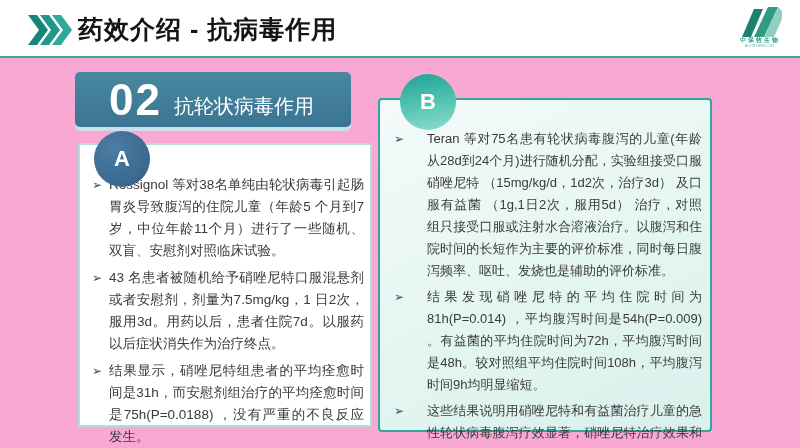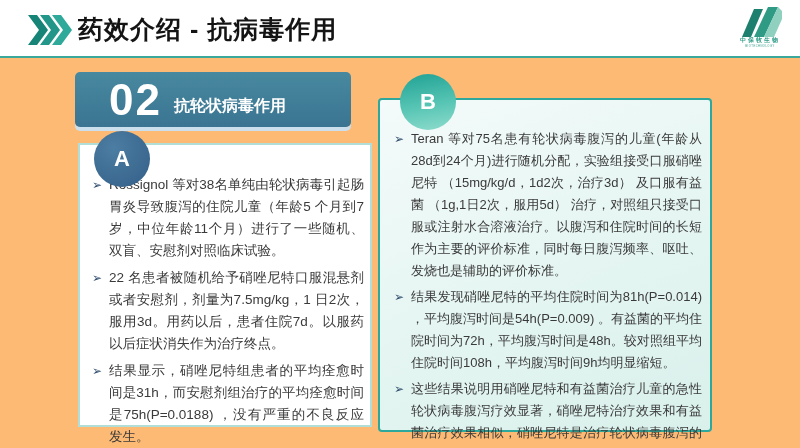--- a/index.html
+++ b/index.html
@@ -1,36 +1,36 @@
 <!DOCTYPE html>
 <html><head>
 <meta charset="utf-8">
 <style>
   * { margin:0; padding:0; box-sizing:border-box; }
   html,body { background:#ffffff; }
   body { font-family:"Liberation Sans","DejaVu Sans",sans-serif; }
-  .slide { position:relative; width:800px; height:448px; background:#fdba74; overflow:hidden; }
+  .slide { position:relative; width:800px; height:448px; background:#f9a8d4; overflow:hidden; }
 
   
   .header { position:absolute; left:0; top:0; width:800px; height:56px; background:#ffffff; }
   .chevrons { position:absolute; left:28px; top:15px; width:44px; height:30px; }
   .page-title { position:absolute; left:78px; top:13px; font-size:25px; font-weight:700; color:#141414; letter-spacing:1px; white-space:nowrap; }
   .divider { position:absolute; left:0; top:56px; width:800px; height:2px; background:#3aa99b; }
 
   .logo { position:absolute; right:8px; top:5px; width:64px; height:50px; text-align:center; }
   .logo svg { display:block; margin:0 auto; }
   .logo-text { font-size:6px; font-weight:700; color:#2e9b87; letter-spacing:2px; line-height:7px; }
   .logo-subtext { font-size:3px; color:#2e9b87; letter-spacing:.5px; line-height:4px; transform:scale(.9); }
 
   
   .banner { position:absolute; left:75px; top:72px; width:276px; height:55px;
             background:linear-gradient(180deg,#48899f,#3a7492); border-radius:5px;
             box-shadow:0 4px 0 0 #ccdfec; display:flex; align-items:center; }
   .banner-number { font-size:44px; font-weight:700; color:#ffffff; margin-left:34px; line-height:1; letter-spacing:2px; }
-  .banner-title { font-size:16px; font-weight:700; color:#ffffff; margin-left:12px; margin-top:14px; white-space:nowrap; }
+  .banner-title { font-size:20px; font-weight:400; color:#ffffff; margin-left:12px; margin-top:14px; white-space:nowrap; }
 
   
   .panel-left { position:absolute; left:78px; top:143px; width:294px; height:284px;
                 background:#ffffff; border:2px solid #b2ded8; }
   .panel-right { position:absolute; left:378px; top:98px; width:334px; height:334px;
                  background:linear-gradient(155deg,#f4fbfa 0%,#e3f5f1 60%,#d9f0eb 100%);
                  border:2px solid #2da89a; border-radius:4px; }
 
   .badge { position:absolute; width:56px; height:56px; border-radius:50%;
            display:flex; align-items:center; justify-content:center;
@@ -39,21 +39,21 @@
   .badge-b { left:400px; top:74px; background:linear-gradient(170deg,#2aa89a 10%,#57c5b4 55%,#8fdccd 100%); }
 
   .panel-body-left { position:absolute; left:92px; top:174px; width:272px; }
   .panel-body-right { position:absolute; left:394px; top:128px; width:308px; }
 
   .bullets { list-style:none; }
   .bullet { display:flex; align-items:flex-start; margin-bottom:5px; }
   .marker { flex:0 0 17px; color:#2f4d6e; font-size:12px; line-height:22px; }
   .btext { flex:1; color:#3a3a3a; text-align:justify; }
   .panel-body-left .btext { font-size:13.5px; line-height:22px; }
-  .panel-body-right .btext { font-size:13px; line-height:22px; }
+  .panel-body-right .btext { font-size:13px; line-height:22px;margin-left:16px; }
   .panel-body-right .bullet { margin-bottom:4px; }
 </style>
 </head>
 <body>
 
 <div class="slide">
 
   <div class="header">
     <svg class="chevrons" viewBox="0 0 44 30">
       <path d="M0,0 L9,0 L20,15 L9,30 L0,30 L11,15 Z" fill="#168577"></path>
@@ -85,21 +85,21 @@
   <div class="badge badge-b">B</div>
 
   <div class="panel-body-left">
     <ul class="bullets">
       <li class="bullet">
         <span class="marker">➢</span>
         <span class="btext">Rossignol 等对38名单纯由轮状病毒引起肠胃炎导致腹泻的住院儿童（年龄5 个月到7岁，中位年龄11个月）进行了一些随机、双盲、安慰剂对照临床试验。</span>
       </li>
       <li class="bullet">
         <span class="marker">➢</span>
-        <span class="btext">22 名患者被随机给予硝唑尼特口服混悬剂或者安慰剂，剂量为7.5mg/kg，1 日2次，服用3d。用药以后，患者住院7d。以服药以后症状消失作为治疗终点。</span>
+        <span class="btext">43 名患者被随机给予硝唑尼特口服混悬剂或者安慰剂，剂量为7.5mg/kg，1 日2次，服用3d。用药以后，患者住院7d。以服药以后症状消失作为治疗终点。</span>
       </li>
       <li class="bullet">
         <span class="marker">➢</span>
         <span class="btext">结果显示，硝唑尼特组患者的平均痊愈时间是31h，而安慰剂组治疗的平均痊愈时间是75h(P=0.0188) ，没有严重的不良反应发生。</span>
       </li>
     </ul>
   </div>
 
   <div class="panel-body-right">
     <ul class="bullets">

